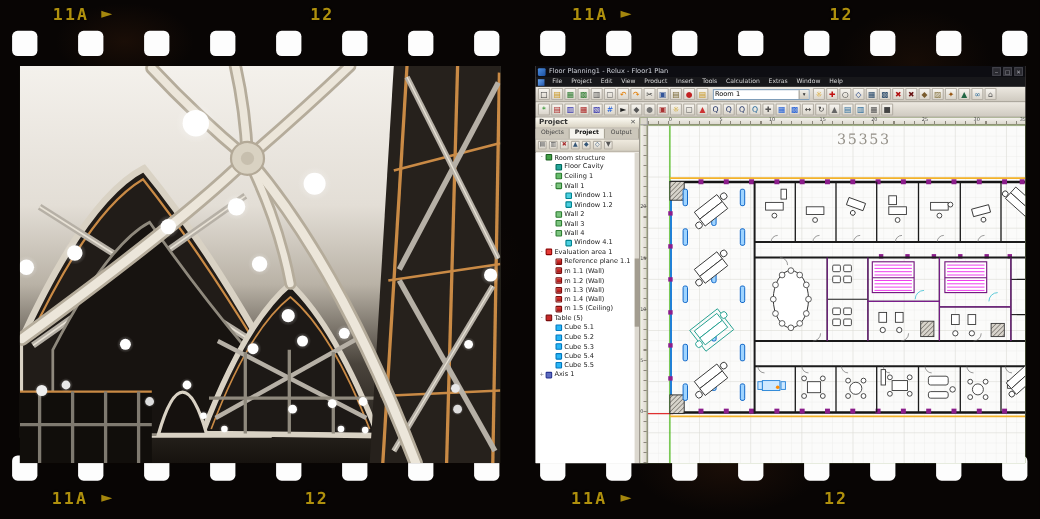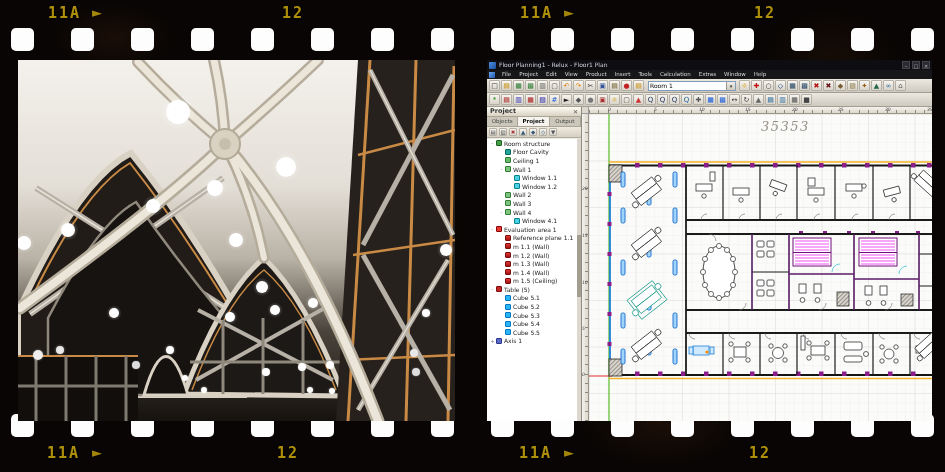--- a/index.html
+++ b/index.html
@@ -67,21 +67,21 @@
   .ticon.v-floor   { background:#26a69a; border:1px solid #00695c; }
   .ticon.v-ceiling { background:#66bb6a; border:1px solid #2e7d32; }
   .ticon.v-wall    { background:#7cc47f; border:1px solid #2e7d32; }
   .ticon.v-window  { background:#4dd0e1; border:1px solid #00838f; }
   .ticon.v-eval    { background:#e53935; border:1px solid #8e0000; }
   .ticon.v-plane   { background:linear-gradient(#e53935,#9e1313); border:1px solid #7a0d0d; }
   .ticon.v-table   { background:#c62828; border:1px solid #7a0d0d; }
   .ticon.v-cube    { background:#29b6f6; border:1px solid #0277bd; }
   .ticon.v-grid    { background:#5c6bc0; border:1px solid #283593; }
   
-  .canvas { position:absolute; left:95px; top:47px; right:0; bottom:0; background:#4d7c0f;font-style:italic; }
+  .canvas { position:absolute; left:95px; top:47px; right:0; bottom:0; background:#4d7c0f; }
   .corner { position:absolute; left:0; top:0; width:7px; height:7px; background:#dcd8ce; border-right:1px solid #999; border-bottom:1px solid #999; }
   .hruler { position:absolute; left:7px; top:0; right:0; height:7px; border-bottom:1px solid #99958b;
     background:
       repeating-linear-gradient(90deg,#8d887c 0 1px,transparent 1px 9.3px) 0 100%/100% 3px no-repeat,
       linear-gradient(#f4f2ec,#dcd8ce); }
   .hruler span { position:absolute; top:0; font-size:4.5px; color:#444; line-height:5px; }
   .vruler { position:absolute; left:0; top:7px; bottom:0; width:7px; border-right:1px solid #99958b;
     background:
       repeating-linear-gradient(0deg,#8d887c 0 1px,transparent 1px 9.3px) 100% 0/3px 100% no-repeat,
       linear-gradient(90deg,#f4f2ec,#dcd8ce); }

